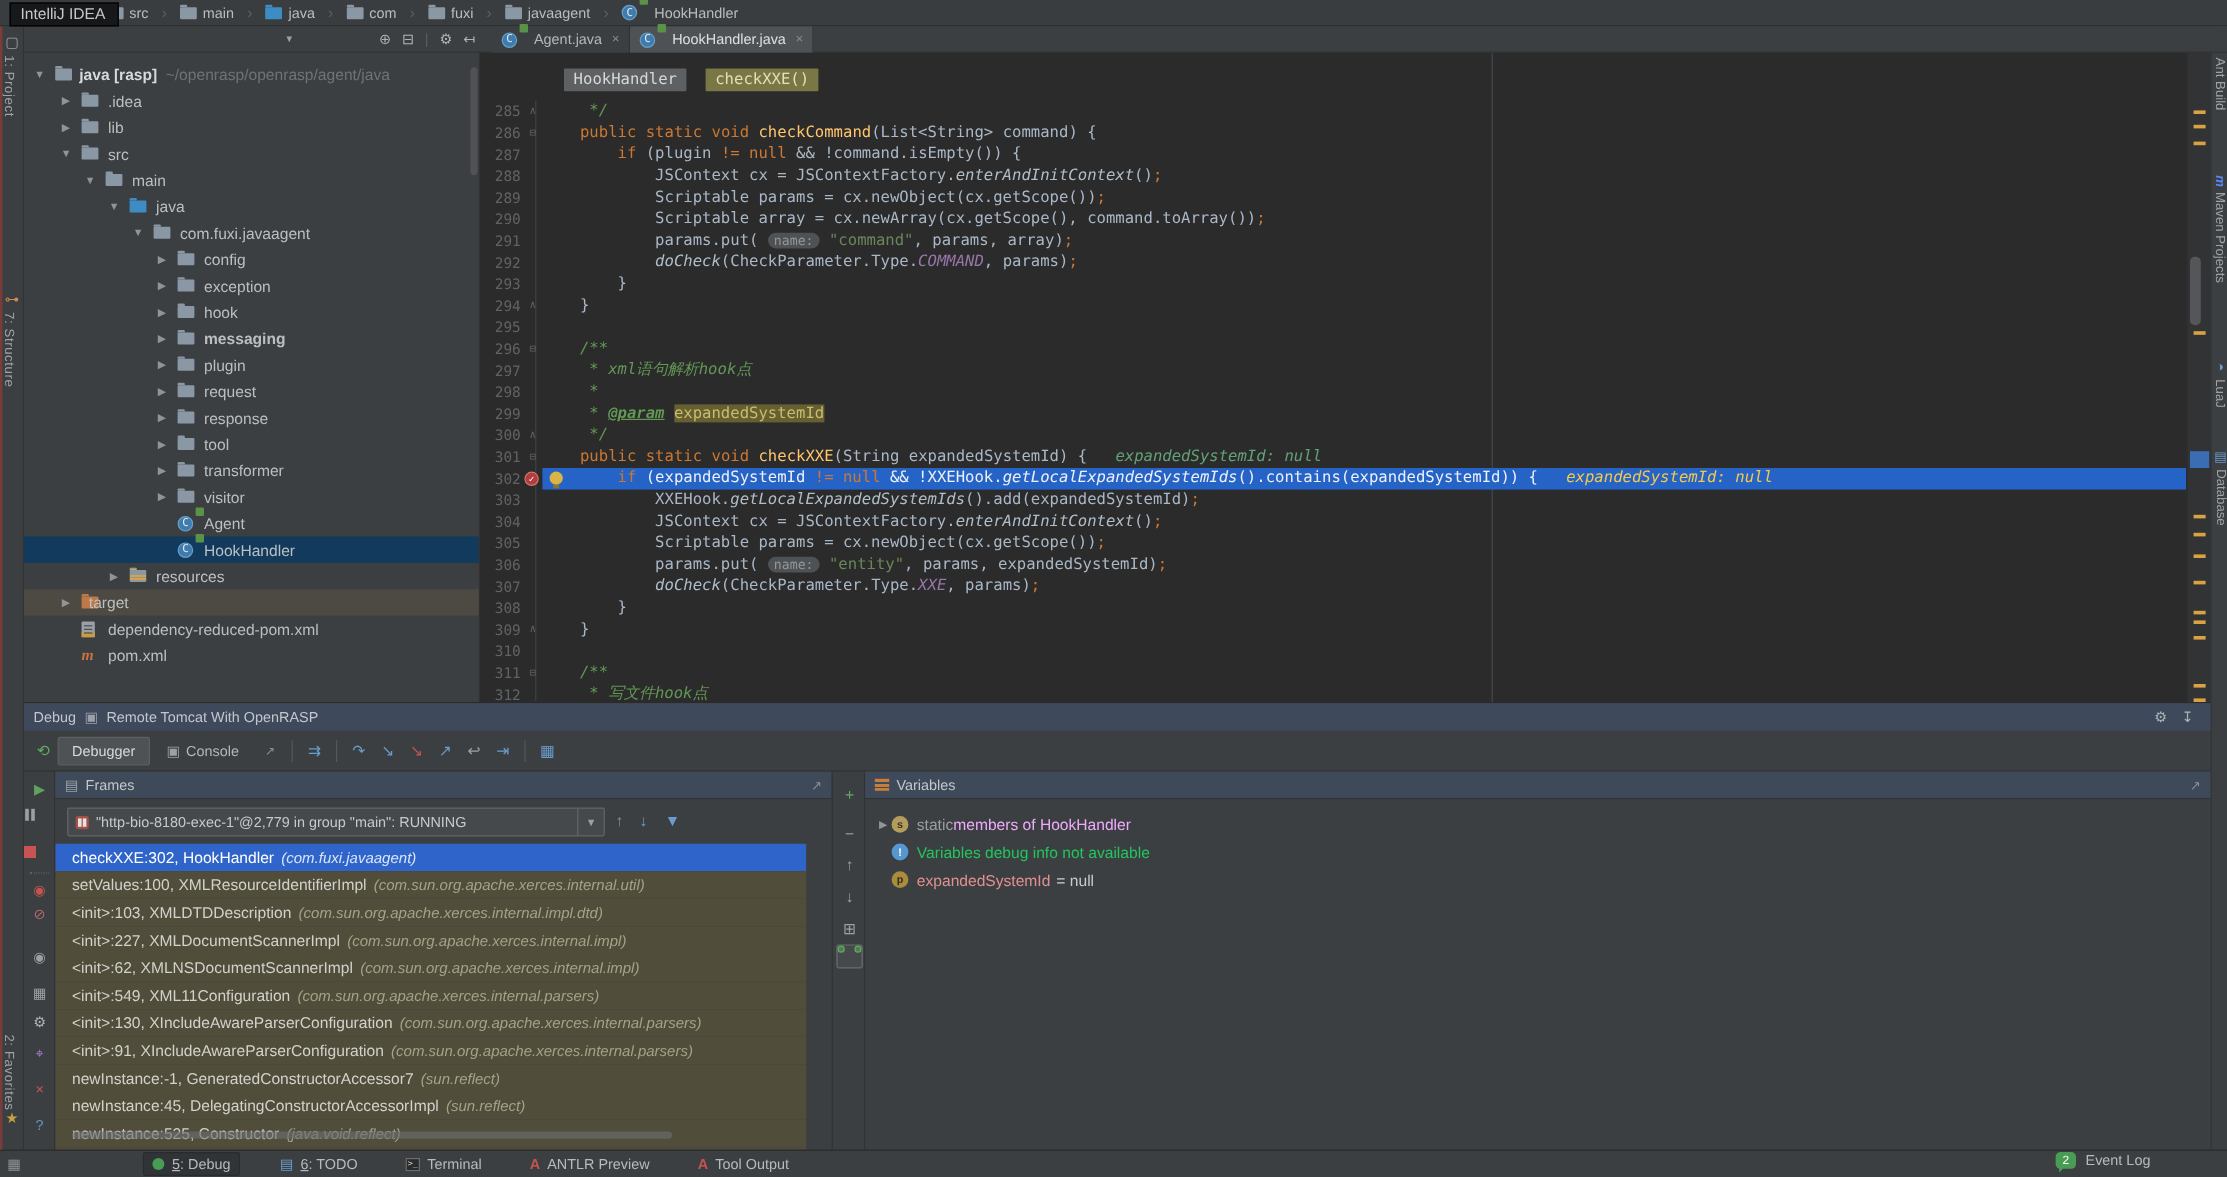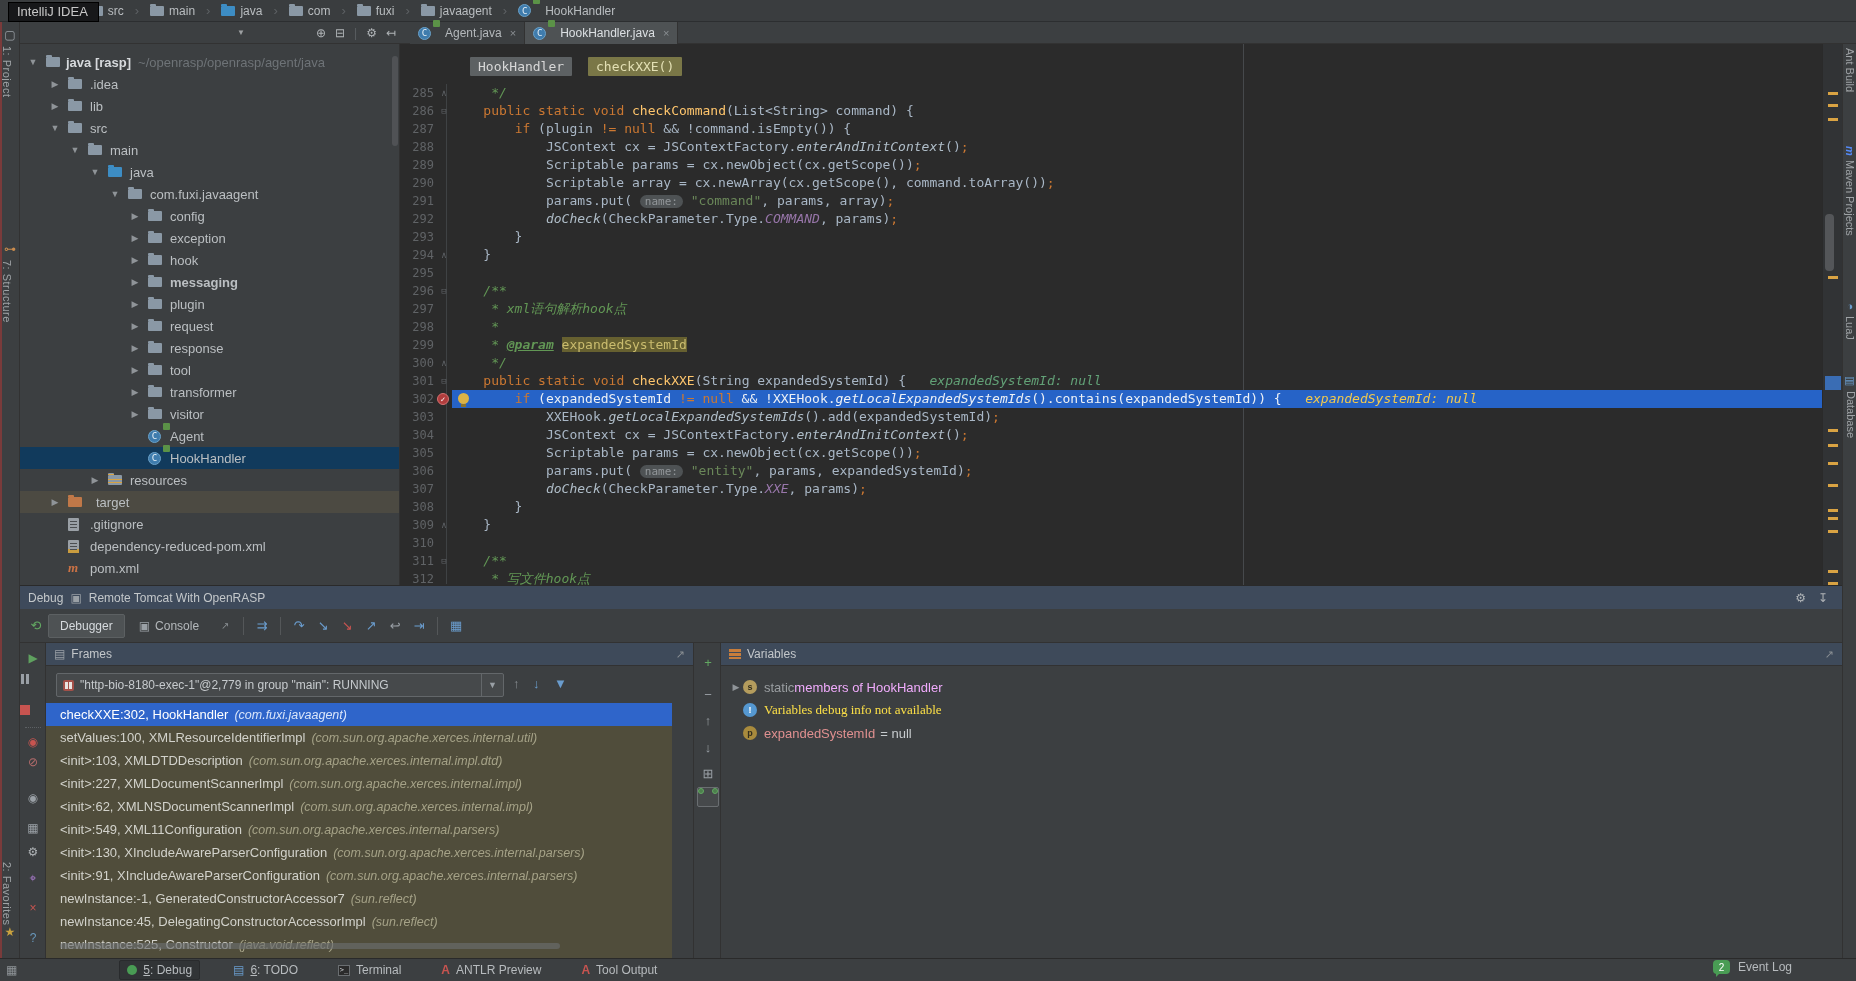--- a/index.html
+++ b/index.html
@@ -432,27 +432,21 @@
         <span class="ticon" style="left: 88px;">
           <span class="fold-ico fold-res"></span>
         </span>
         <span class="tlabel" style="left: 110px;">resources</span>
       </div>
       <div class="trow hovered">
         <span class="tarrow" style="left: 30px;">▶</span>
         <span class="ticon" style="left: 48px;">
           <span class="fold-ico fold-orange"></span>
         </span>
-        <span class="tlabel" style="left: 76px;">target</span>
-      </div>
-      <div class="trow">
-        <span class="ticon" style="left: 48px;">
-          <span class="file-ico"></span>
-        </span>
-        <span class="tlabel" style="left: 70px;">.gitignore</span>
+        <span class="tlabel" style="left: 54px;">target</span>
       </div>
       <div class="trow">
         <span class="ticon" style="left: 48px;">
           <span class="file-ico file-xml"></span>
         </span>
         <span class="tlabel" style="left: 70px;">dependency-reduced-pom.xml</span>
       </div>
       <div class="trow">
         <span class="ticon" style="left: 48px;">
           <span class="mvn-ico">m</span>
@@ -634,21 +628,21 @@
       <div id="varrows">
           <div class="vrow" style="top: 33px;">
             <span class="vexp">▶</span>
             <span class="vico s">s</span>
             <span class="vname-muted">static</span>
             <span class="vrest"> members of HookHandler</span>
           </div>
           <div class="vrow" style="top: 56px;">
             <span class="vexp"></span>
             <span class="vico i">!</span>
-            <span style="color: #fde047; font-family: Liberation Serif, serif;">Variables debug info not available</span>
+            <span style="color: #22c55e;">Variables debug info not available</span>
           </div>
           <div class="vrow" style="top: 79px;">
             <span class="vexp"></span>
             <span class="vico p">p</span>
             <span class="vname-param">expandedSystemId</span>
             <span class="vval">= null</span>
           </div>
         </div>
     </div>
   </div>

